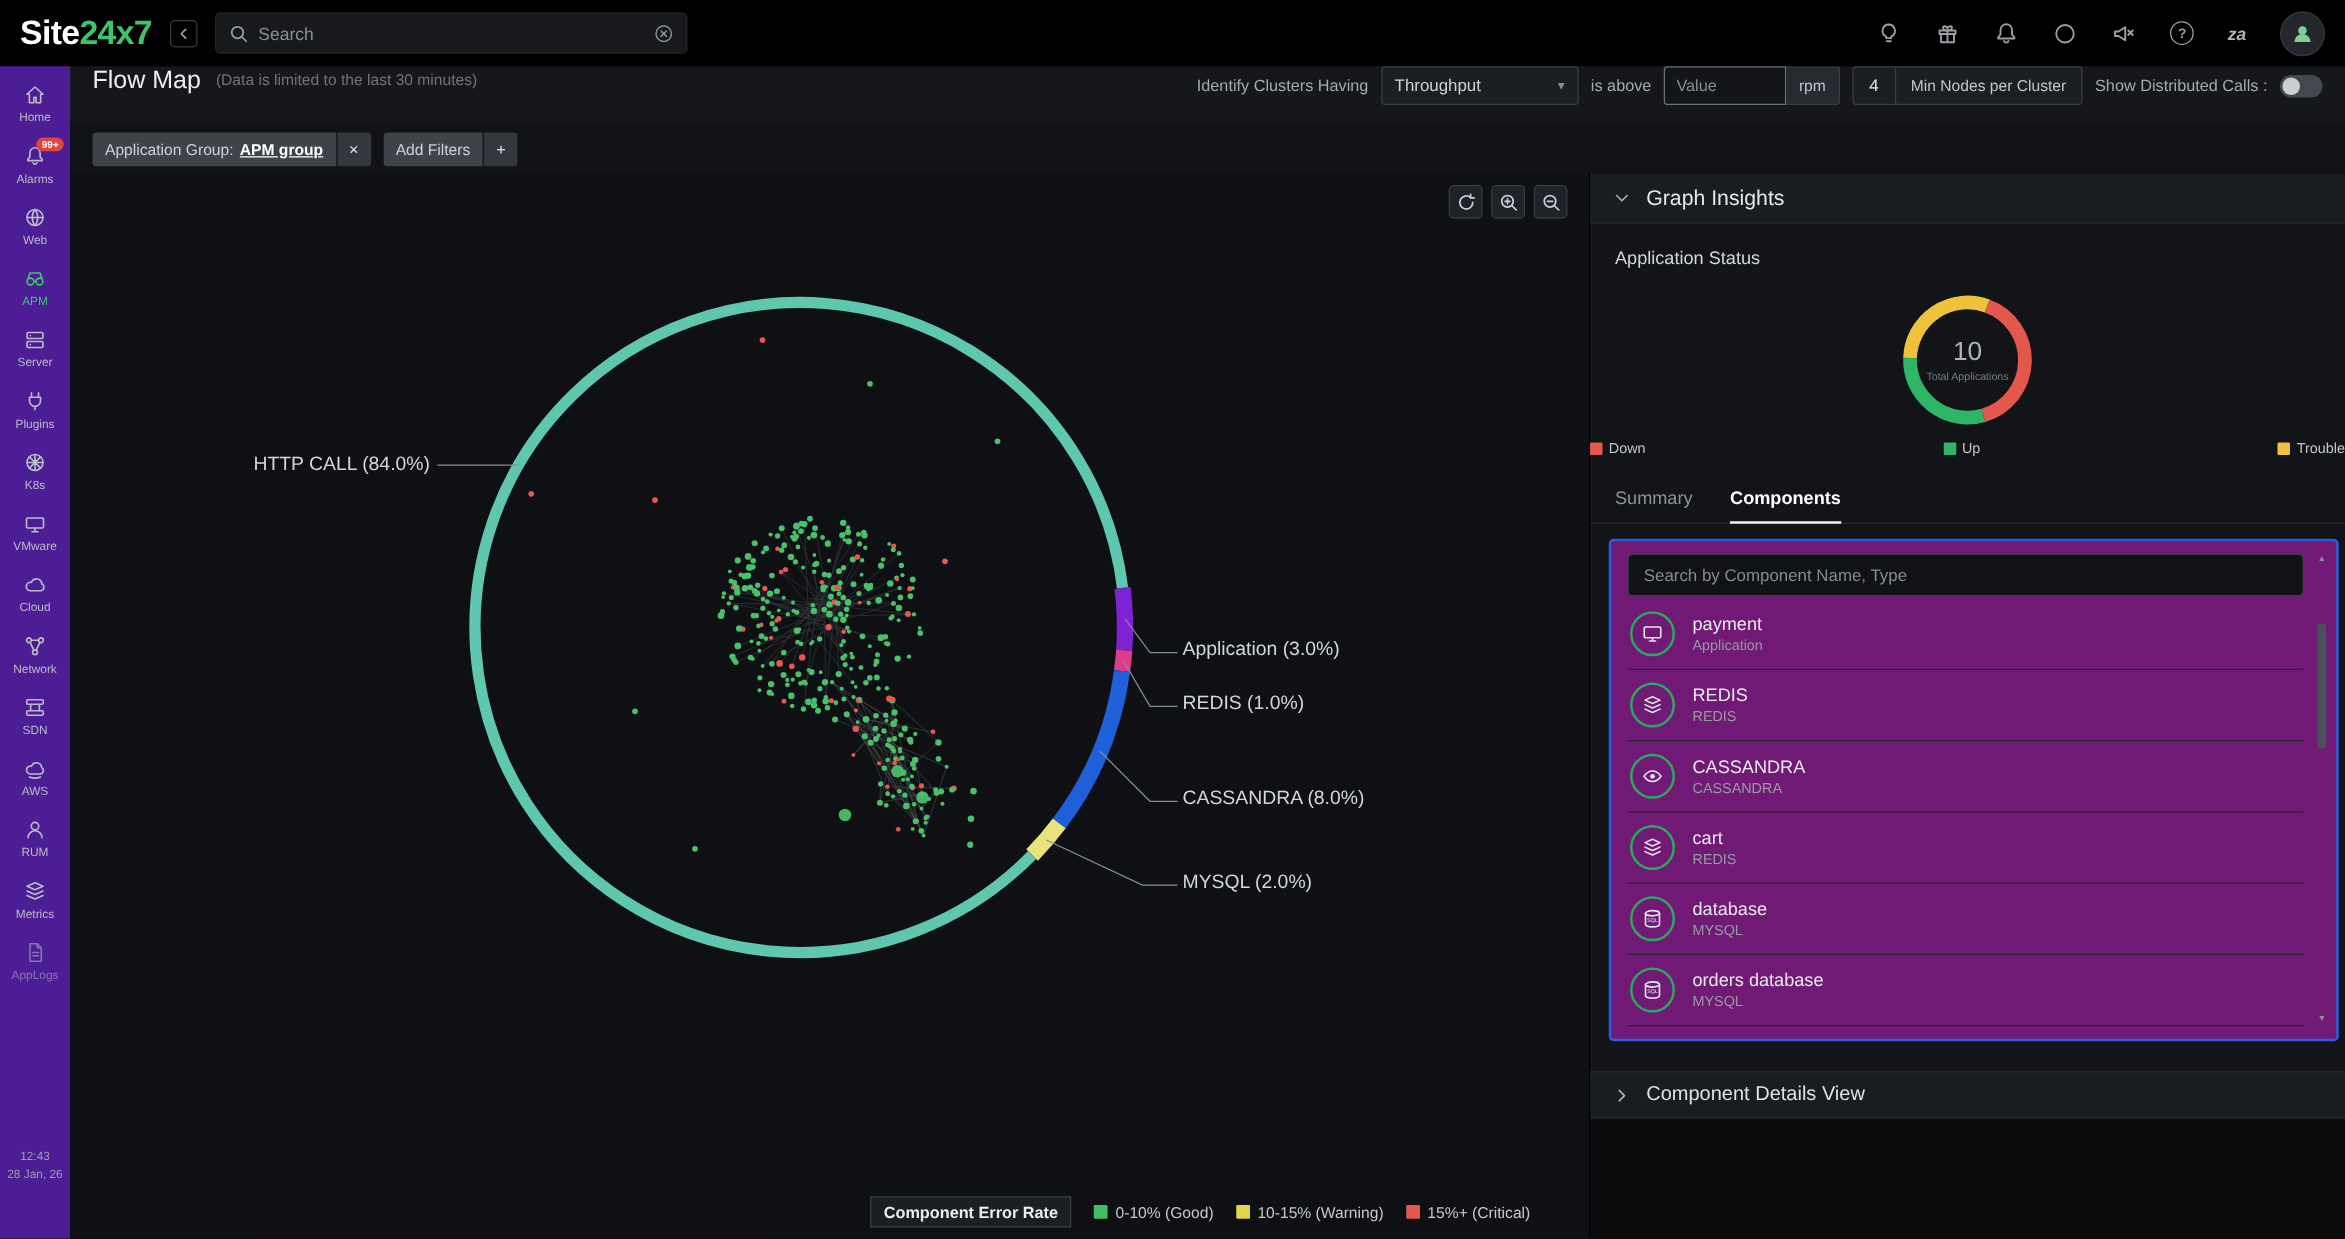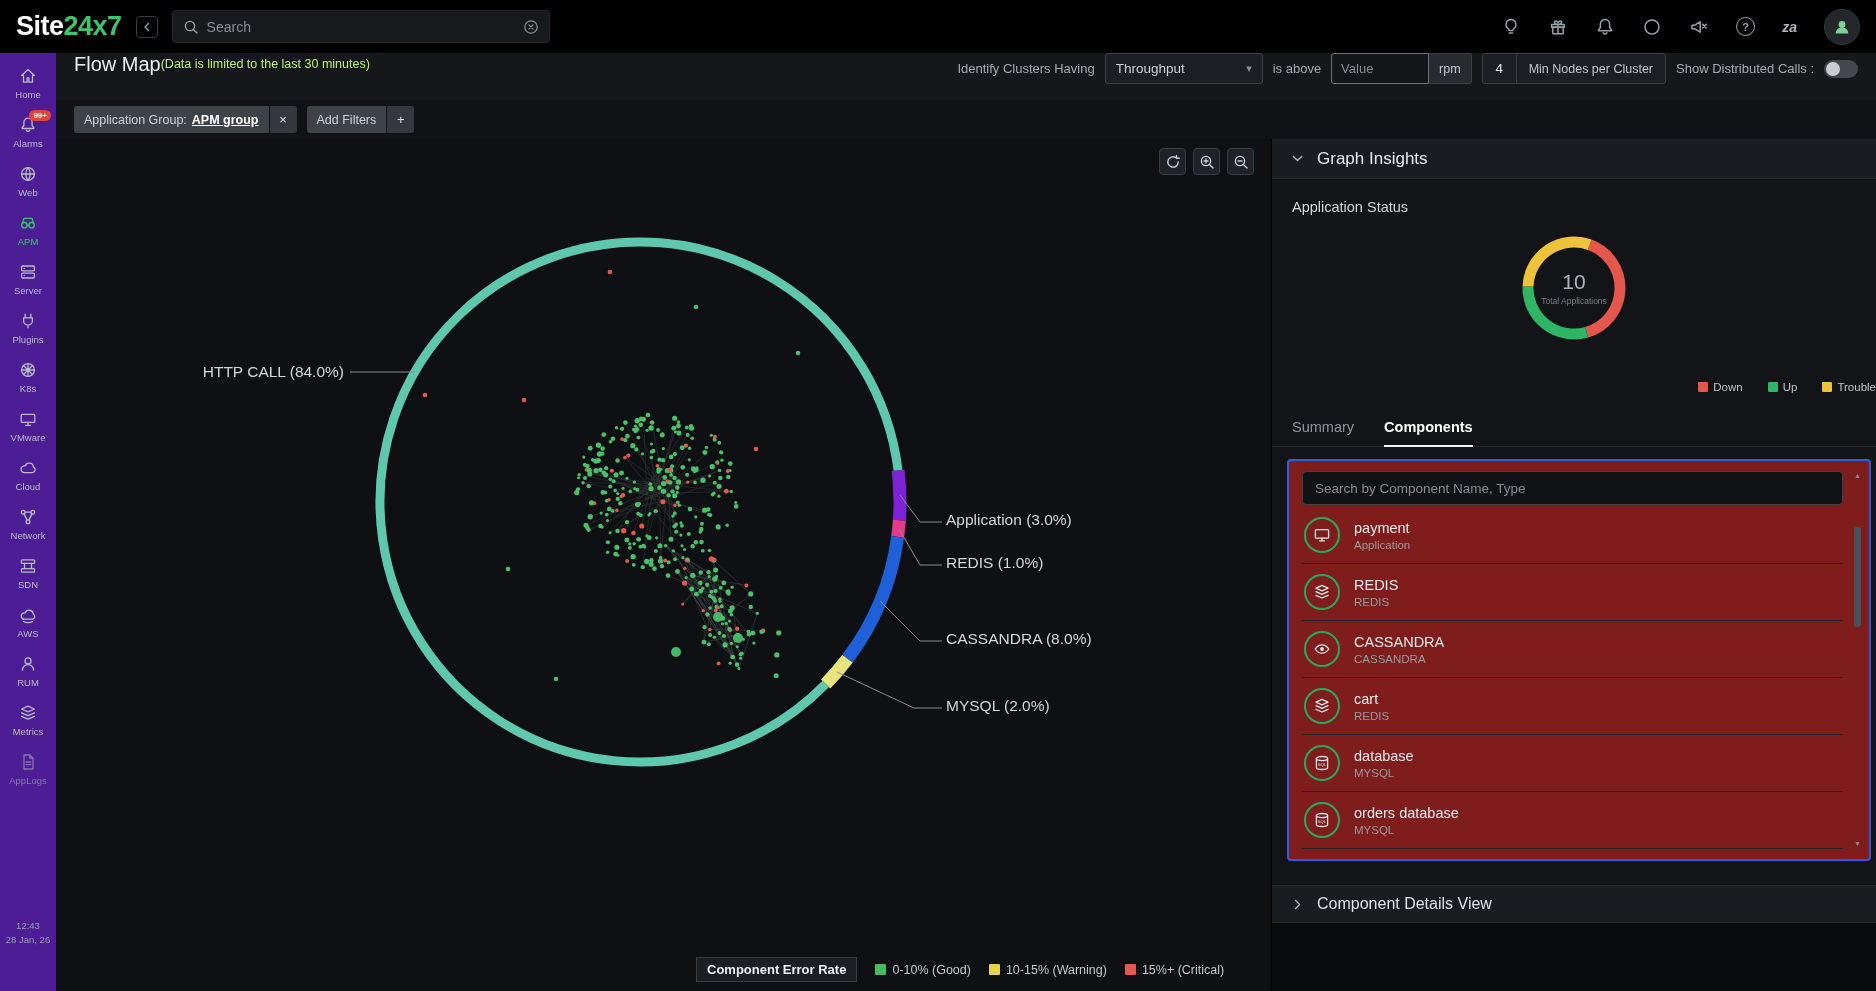--- a/index.html
+++ b/index.html
@@ -30,21 +30,21 @@
 .s-item.active{color:#3ec46d}
 .s-item.dim{opacity:.55}
 .s-item svg{stroke:currentColor;fill:none;stroke-width:1.3;stroke-linecap:round;stroke-linejoin:round}
 .badge{position:absolute;top:2px;right:5px;background:#e0443c;color:#fff;font-size:8px;font-weight:bold;border-radius:7px;padding:1px 4px}
 .s-clock{margin-top:auto;margin-bottom:44px;text-align:center;font-size:9.5px;color:#9ba0a6;line-height:1.5}
 
 
 .main{flex:1;display:flex;flex-direction:column}
 .page-header{height:47px;background:#15171b;display:flex;align-items:flex-start;padding:0 18px}
 .ph-title{font-size:20px;color:#eceef0}
-.ph-sub{font-size:12.5px;color:#bef264;margin-left:0;margin-top:4px}
+.ph-sub{font-size:12.5px;color:#737373;margin-left:12px;margin-top:4px}
 .ph-controls{margin-left:auto;display:flex;align-items:center;gap:10px;font-size:13px;color:#a6abb1;white-space:nowrap}
 .dd{width:158px;height:31px;background:#1b1e23;border:1px solid #3a3f46;border-radius:3px;display:flex;align-items:center;justify-content:space-between;padding:0 10px;color:#ced2d6;font-size:13.5px}
 .dd .caret{color:#8a8f96;font-size:11px}
 .val-group{display:flex;align-items:stretch;height:31px}
 .val-input{width:98px;background:#131519;border:1px solid #6b727a;border-radius:3px 0 0 3px;color:#d9dcdf;padding:0 9px;font-size:13px;outline:none}
 .val-input::placeholder{color:#8a8f96}
 .unit{background:#272b31;border:1px solid #3a3f46;border-left:0;border-radius:0 3px 3px 0;display:flex;align-items:center;padding:0 10px;color:#c3c7cc;font-size:12.5px}
 .minnodes{display:flex;align-items:stretch;height:31px;border:1px solid #3a3f46;border-radius:3px;background:#1b1e23}
 .mn-val{width:34px;display:flex;align-items:center;justify-content:center;border-right:1px solid #3a3f46;color:#e8eaec;font-size:13.5px}
 .mn-label{display:flex;align-items:center;padding:0 12px;color:#c3c7cc;font-size:12.5px}
@@ -74,27 +74,27 @@
 
 .insights{width:605px;background:#121418;border-left:1px solid #000;display:flex;flex-direction:column}
 .ins-header{height:40px;background:#191c21;border-bottom:1px solid #24272d;display:flex;align-items:center;gap:12px;padding:0 18px;cursor:pointer}
 .ins-header svg{stroke:#aeb3b9;fill:none;stroke-width:1.6;stroke-linecap:round;stroke-linejoin:round}
 .ins-title{font-size:17px;color:#e6e8eb}
 .status-title{margin:20px 0 0 20px;font-size:14.5px;color:#d4d7db}
 .donut-wrap{width:130px;height:130px;position:relative;margin:8px auto 0}
 .donut-center{position:absolute;inset:0;display:flex;flex-direction:column;align-items:center;justify-content:center;gap:2px;pointer-events:none}
 .donut-value{font-size:21px;color:#b0b4ba}
 .donut-sub{font-size:8.5px;color:#787d84}
-.donut-legend{display:flex;justify-content:flex-end;gap:25px;margin-top:28px}
+.donut-legend{display:flex;justify-content:space-between;gap:5px;margin-top:0}
 .dl-item{display:flex;align-items:center;gap:5px;font-size:11.5px;color:#c2c6cb}
 .dl-item .swatch{width:10px;height:10px}
 .tabs{display:flex;gap:30px;padding:0 20px;margin-top:26px;border-bottom:1px solid #26292f}
 .tab{padding-bottom:10px;font-size:14.5px;color:#8f949b;cursor:pointer}
 .tab.active{color:#fff;font-weight:bold;border-bottom:2px solid #f0f2f4;margin-bottom:-1px}
-.cbox{margin:12px 5px 0 15px;border:2px solid #2d5ce0;border-radius:4px;background:#7f1d1d;padding:10px 26px 10px 13px;position:relative}
+.cbox{margin:12px 5px 0 15px;border:2px solid #2d5ce0;border-radius:4px;background:#701a75;padding:10px 26px 10px 13px;position:relative}
 .cbox-search{width:100%;height:34px;background:#101215;border:1px solid #3c4147;border-radius:4px;padding:0 12px;color:#d9dcdf;font-size:13.5px;outline:none;margin-bottom:2px}
 .cbox-search::placeholder{color:#878c93}
 .crow{display:flex;align-items:center;gap:14px;padding:10px 2px;border-bottom:1px solid #23262c;cursor:pointer}
 .crow:last-child{border-bottom:0}
 .cicon{width:36px;height:36px;border:2px solid #2aa85e;border-radius:50%;display:flex;align-items:center;justify-content:center;flex:none}
 .cicon svg{stroke:#e3e6e9;fill:none;stroke-width:1.3;stroke-linecap:round;stroke-linejoin:round}
 .cname{font-size:14.5px;color:#e8eaed;margin-bottom:3px}
 .ctype{font-size:11.5px;color:#969ba1}
 .cbox-scroll{position:absolute;right:6px;top:10px;bottom:10px;width:11px;display:flex;flex-direction:column;align-items:center}
 .sb-arrow{font-size:7px;color:#8a8f96;line-height:10px;cursor:pointer}

